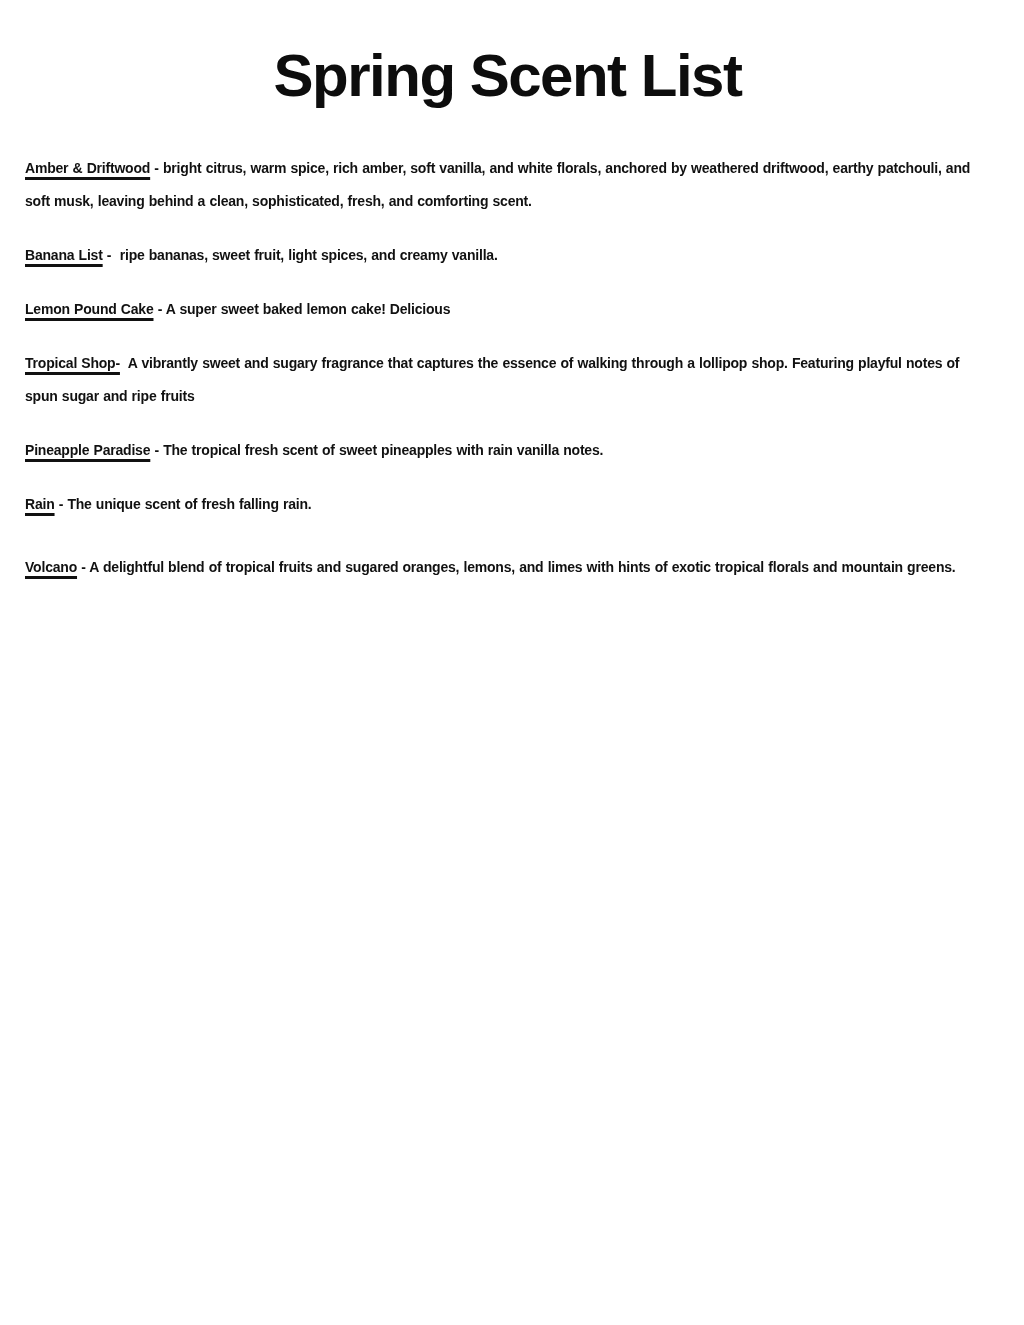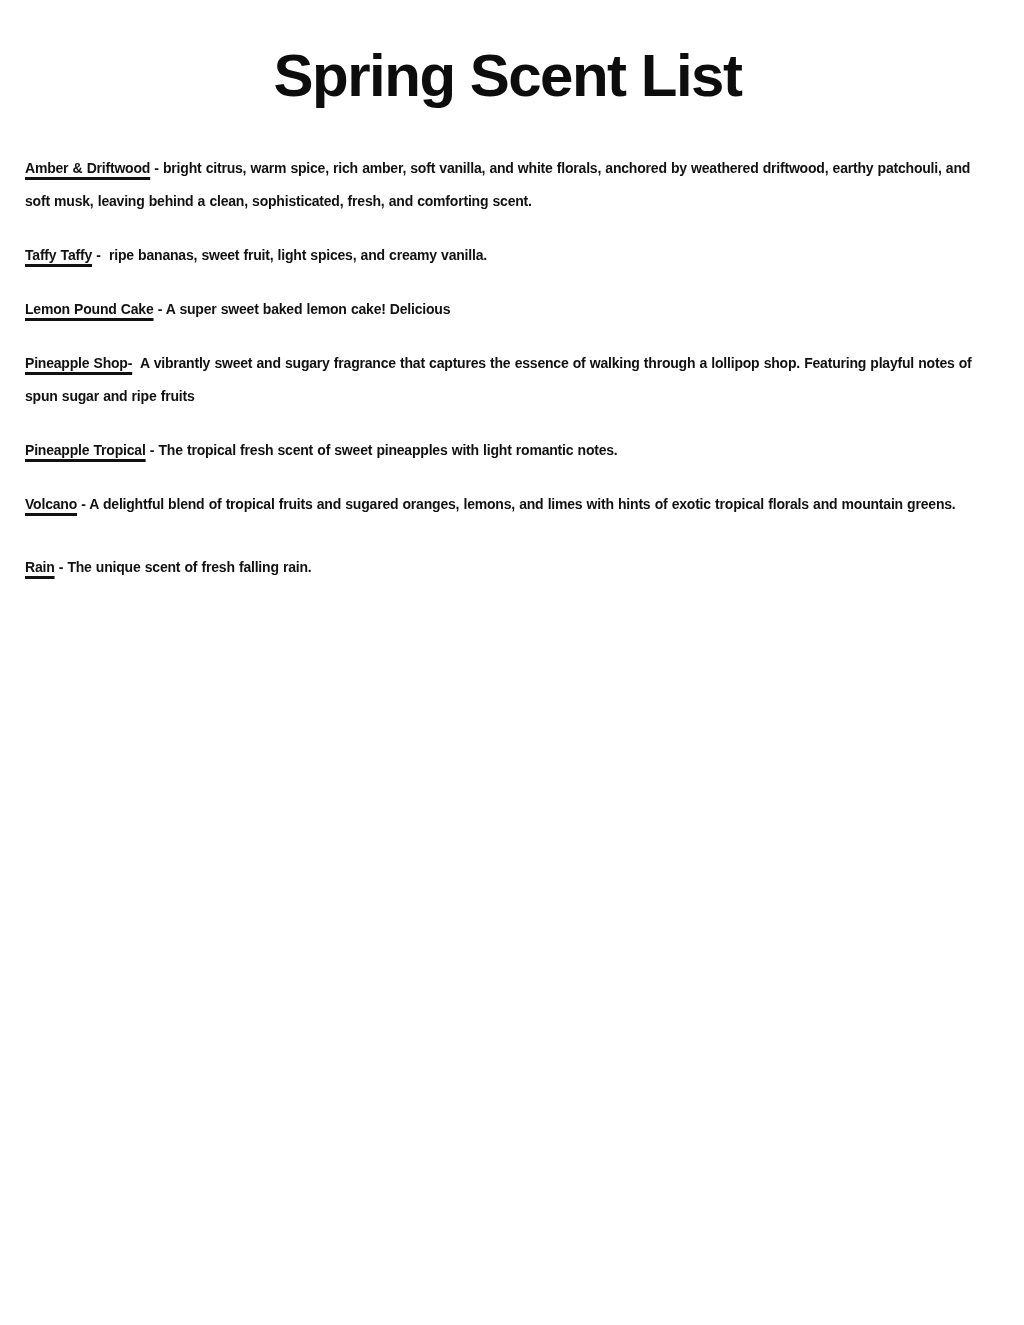--- a/index.html
+++ b/index.html
@@ -52,30 +52,30 @@
 </style>
 </head>
 <body>
 
 <div class="page">
   <h1 class="title">Spring Scent List</h1>
 
   <div class="scent-list">
     <p class="scent"><span class="scent-name">Amber &amp; Driftwood</span><span class="scent-sep"> - </span><span class="scent-desc">bright citrus, warm spice, rich amber, soft vanilla, and white florals, anchored by weathered driftwood, earthy patchouli, and soft musk, leaving behind a clean, sophisticated, fresh, and comforting scent.</span></p>
 
-    <p class="scent"><span class="scent-name">Taffy Taffy</span><span class="scent-sep"> -  </span><span class="scent-desc">ripe bananas, sweet fruit, light spices, and creamy vanilla.</span></p>
+    <p class="scent"><span class="scent-name">Banana List</span><span class="scent-sep"> -  </span><span class="scent-desc">ripe bananas, sweet fruit, light spices, and creamy vanilla.</span></p>
 
 
 
 
     <p class="scent"><span class="scent-name">Lemon Pound Cake</span><span class="scent-sep"> - </span><span class="scent-desc">A super sweet baked lemon cake! Delicious</span></p>
 
-    <p class="scent"><span class="scent-name">Pineapple Shop-</span><span class="scent-sep">  </span><span class="scent-desc">A vibrantly sweet and sugary fragrance that captures the essence of walking through a lollipop shop. Featuring playful notes of spun sugar and ripe fruits</span></p>
+    <p class="scent"><span class="scent-name">Tropical Shop-</span><span class="scent-sep">  </span><span class="scent-desc">A vibrantly sweet and sugary fragrance that captures the essence of walking through a lollipop shop. Featuring playful notes of spun sugar and ripe fruits</span></p>
 
 
 
-    <p class="scent"><span class="scent-name">Pineapple Tropical</span><span class="scent-sep"> - </span><span class="scent-desc">The tropical fresh scent of sweet pineapples with light romantic notes.</span></p>
+    <p class="scent"><span class="scent-name">Pineapple Paradise</span><span class="scent-sep"> - </span><span class="scent-desc">The tropical fresh scent of sweet pineapples with rain vanilla notes.</span></p>
+
+    <p class="scent"><span class="scent-name">Rain</span><span class="scent-sep"> - </span><span class="scent-desc">The unique scent of fresh falling rain.</span></p>
 
     <p class="scent"><span class="scent-name">Volcano</span><span class="scent-sep"> - </span><span class="scent-desc">A delightful blend of tropical fruits and sugared oranges, lemons, and limes with hints of exotic tropical florals and mountain greens.</span></p>
-
-    <p class="scent"><span class="scent-name">Rain</span><span class="scent-sep"> - </span><span class="scent-desc">The unique scent of fresh falling rain.</span></p>
   </div>
 </div>
 
 </body></html>

